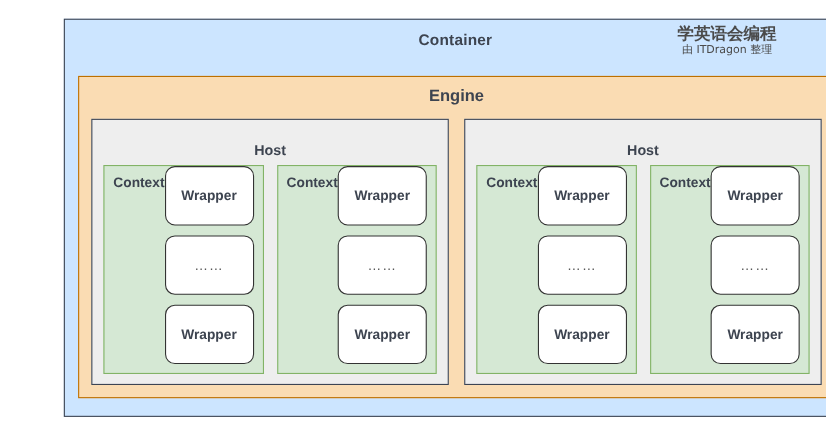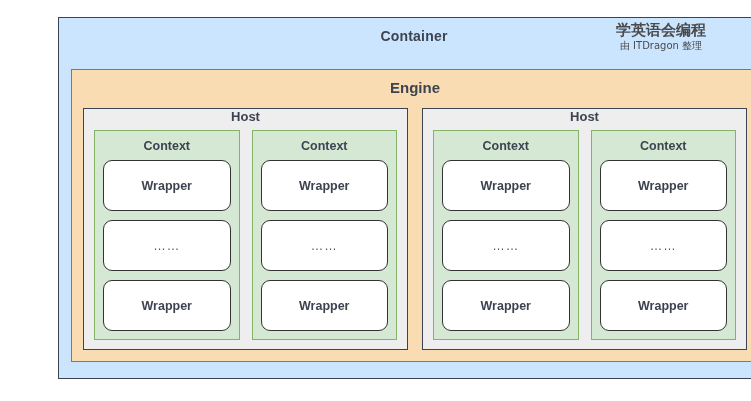--- a/index.html
+++ b/index.html
@@ -108,41 +108,41 @@
     box-sizing: border-box;
     position: relative;
     display: flex;
     flex-direction: column;
   }
   .host-title {
     text-align: center;
     font-size: 13px;
     font-weight: bold;
     color: #3d4450;
-    padding-top: 0;
+    padding-top: 20px;
     padding-bottom: 6px;
     flex: 0 0 auto;
     border-radius: 14px;
   }
 
   
   .context-row {
     flex: 1 1 auto;
     display: flex;
     gap: 12px;
     padding: 0 10px 9px 10px;
     box-sizing: border-box;
   }
   .context-box {
     flex: 1 1 0;
     background: #d5e8d4;
     border: 1px solid #82b366;
     box-sizing: border-box;
     display: flex;
-    flex-direction: column;
+    flex-direction: row;
     padding: 0 8px 8px 8px;
   }
   .context-title {
     text-align: center;
     font-size: 12.5px;
     font-weight: bold;
     color: #3d4450;
     padding-top: 8px;
     padding-bottom: 7px;
     flex: 0 0 auto;

